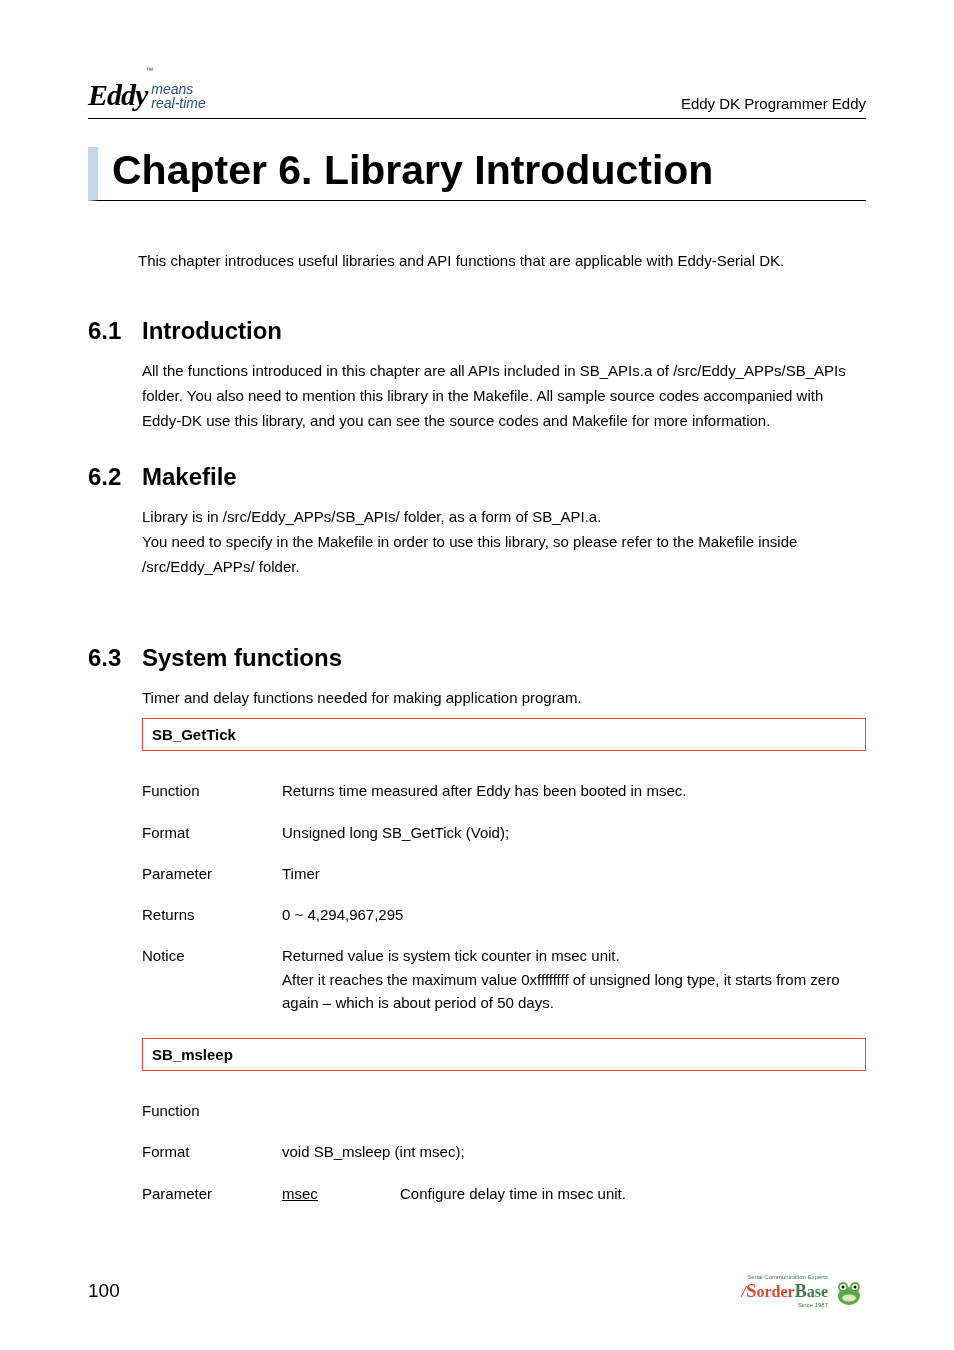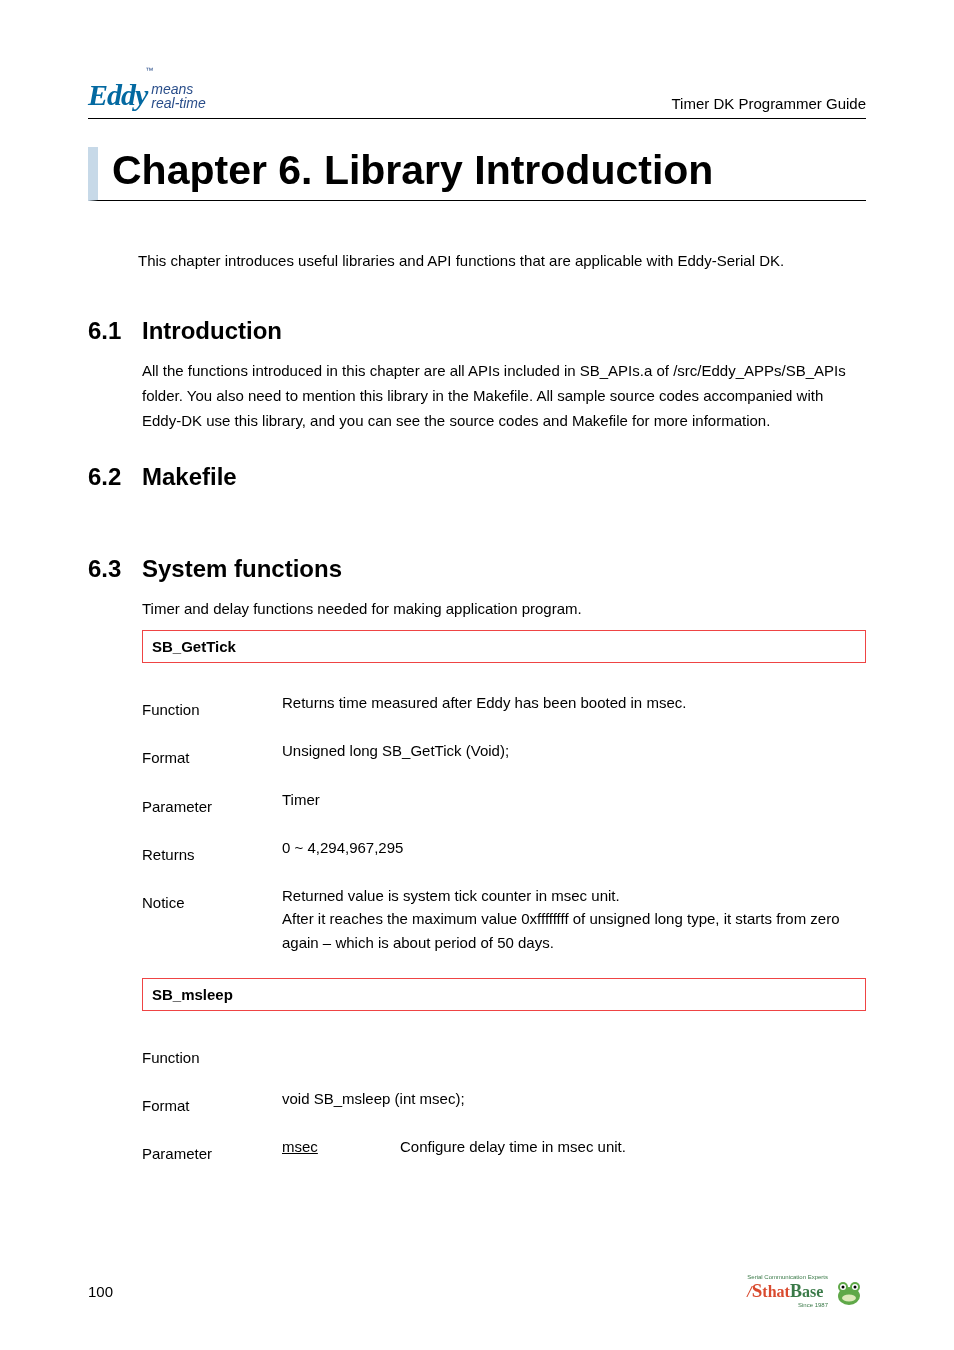--- a/index.html
+++ b/index.html
@@ -23,21 +23,21 @@
   }
   .logo {
     display: flex;
     align-items: flex-end;
   }
   .logo-eddy {
     font-family: Georgia, "Times New Roman", serif;
     font-weight: bold;
     font-style: italic;
     font-size: 30px;
-    color: #0369a1;
+    color: #000000;
     letter-spacing: -1px;
   }
   .logo-tm {
     font-size: 8px;
     color: #2a4e8a;
     font-family: Arial, sans-serif;
     vertical-align: top;
     position: relative;
     top: -12px;
     left: -2px;
@@ -98,36 +98,35 @@
     margin-bottom: 24px;
   }
   .api-row {
     display: flex;
     margin-bottom: 18px;
     line-height: 1.55;
   }
   .api-key {
     width: 140px;
     flex-shrink: 0;
-    margin-top: 7px;
   }
   .api-val { flex: 1; }
   .param-row { display: flex; }
   .param-name { width: 118px; flex-shrink: 0; text-decoration: underline; }
   .param-desc { flex: 1; }
   .footer {
     position: absolute;
     left: 88px;
     right: 88px;
     bottom: 42px;
     display: flex;
     justify-content: space-between;
     align-items: center;
   }
-  .pagenum { font-size: 15px; }
+  .pagenum { font-size: 19px; }
   .footer-logo {
     display: flex;
     align-items: center;
     gap: 4px;
   }
   .footer-text {
     font-family: Georgia, serif;
     font-size: 16px;
   }
   .footer-text .fi { font-style: italic; font-weight: bold; color: #d94a2e; }
@@ -148,21 +147,21 @@
 <div class="header">
   <div class="logo">
     <span>
       <span class="logo-eddy">Eddy</span><span class="logo-tm">™</span>
     </span>
     <span class="logo-sub">
       <span>means</span><br>
       <span>real-time</span>
     </span>
   </div>
-  <div class="header-right">Timer DK Programmer Guide</div>
+  <div class="header-right">Eddy DK Programmer Eddy</div>
 </div>
 
 <div class="chapter-wrap">
   <div class="chapter-title">Chapter 6.    Library  Introduction</div>
 </div>
 
 <div class="chapter-intro">This chapter introduces useful libraries and API functions that are applicable with Eddy-Serial DK.</div>
 
 <div class="section">
   <div class="section-heading">
@@ -170,20 +169,22 @@
     <span>Introduction</span>
   </div>
   <div class="section-body">All the functions introduced in this chapter are all APIs included in SB_APIs.a of /src/Eddy_APPs/SB_APIs folder. You also need to mention this library in the Makefile. All sample source codes accompanied with Eddy-DK use this library, and you can see the source codes and Makefile for more information.</div>
 </div>
 
 <div class="section">
   <div class="section-heading">
     <span class="secnum">6.2</span>
     <span>Makefile</span>
   </div>
+  <div class="section-body" style="white-space:pre-line">Library is in /src/Eddy_APPs/SB_APIs/ folder, as a form of SB_API.a.
+You need to specify in the Makefile in order to use this library, so please refer to the Makefile inside /src/Eddy_APPs/ folder.</div>
 </div>
 
 <div class="gap63"></div>
 
 <div class="section" style="margin-bottom:6px;">
   <div class="section-heading">
     <span class="secnum">6.3</span>
     <span>System  functions</span>
   </div>
   <div class="section-body">Timer and delay functions needed for making application program.</div>
@@ -230,21 +231,21 @@
       <div class="param-desc">Configure delay time in msec unit.</div>
     </div>
   </div>
 </div>
 
 <div class="footer">
   <div class="pagenum">100</div>
   <div class="footer-logo">
     <div>
       <div class="footer-tag">Serial Communication Experts</div>
-      <div class="footer-text"><span class="fi">/</span><span class="fS">S</span><span class="fb">that</span><span class="fB">B</span><span class="fb" style="color:#3a7a48">ase</span></div>
+      <div class="footer-text"><span class="fi">/</span><span class="fS">S</span><span class="fb">order</span><span class="fB">B</span><span class="fb" style="color:#3a7a48">ase</span></div>
       <div class="footer-tag">Since 1987</div>
     </div>
     <svg width="34" height="34" viewBox="0 0 34 34">
       <ellipse cx="17" cy="22" rx="11" ry="9" fill="#5fa848"></ellipse>
       <circle cx="11" cy="13" r="5" fill="#5fa848"></circle>
       <circle cx="23" cy="13" r="5" fill="#5fa848"></circle>
       <circle cx="11" cy="13" r="3" fill="#fff"></circle>
       <circle cx="23" cy="13" r="3" fill="#fff"></circle>
       <circle cx="11" cy="13" r="1.5" fill="#000"></circle>
       <circle cx="23" cy="13" r="1.5" fill="#000"></circle>

